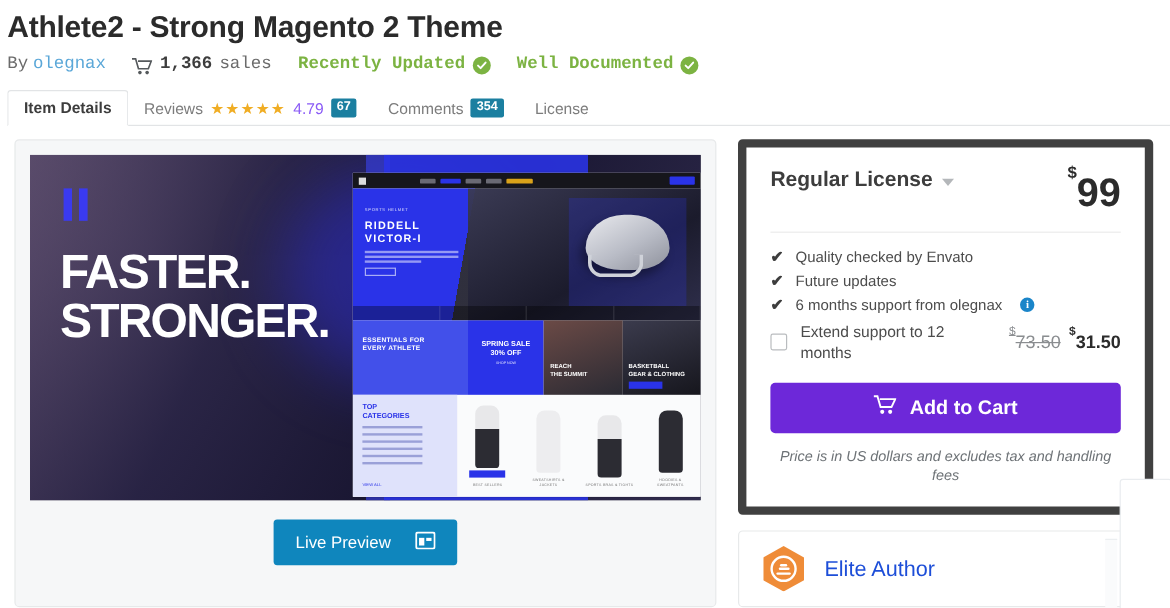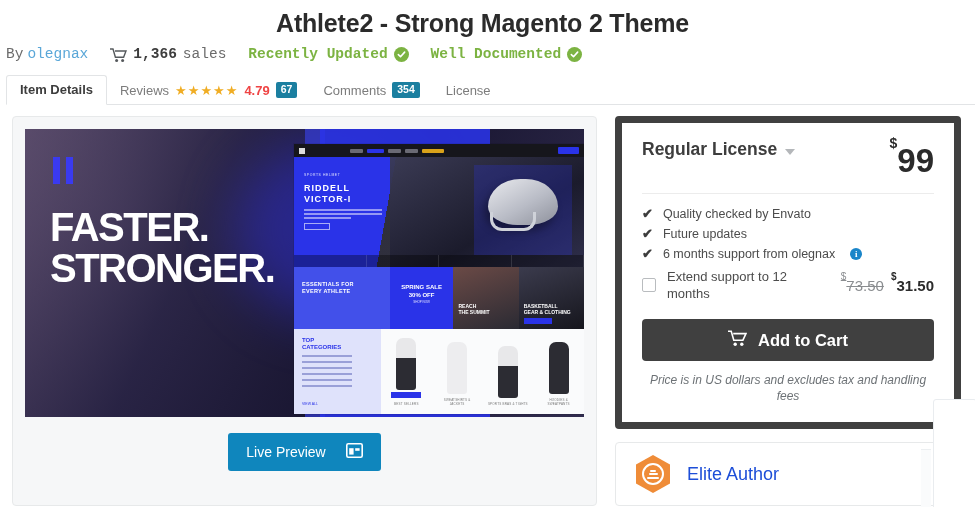--- a/index.html
+++ b/index.html
@@ -8,21 +8,21 @@
     background: #ffffff;
     font-family: "Liberation Sans", sans-serif;
     overflow: hidden;
     color: #333;
   }
   .page { position: relative; width: 975px; height: 507px; padding: 0 0 0 0; }
 
   
   .title {
     font-size: 25px; font-weight: bold; color: #2b2b2b;
-    letter-spacing: -0.2px; padding: 8px 16px 0 6px; line-height: 30px; text-align: center;
+    letter-spacing: -0.2px; padding: 8px 16px 0 6px; line-height: 30px;
   }
   .meta-row {
     display: flex; align-items: center; gap: 0px;
     padding: 8px 0 0 6px; font-size: 14.5px; color: #555; font-family: Liberation Mono, monospace;
   }
   .by { color: #6b6b6b; }
   .author-link { color: #5aa7d8; text-decoration: none; margin-left: 4px; }
   .meta-sep { width: 22px; }
   .sales-wrap { display: flex; align-items: center; gap: 6px; color: #6b6b6b; }
   .sales-count { color: #3d3d3d; font-weight: bold; }
@@ -44,21 +44,21 @@
     display: flex; align-items: flex-end; gap: 6px;
     font-size: 13px; color: #7c7c7c; padding: 6px 13px 7px 13px;
     position: relative; top: 1px; cursor: pointer; white-space: nowrap;
   }
   .tab.active {
     color: #3d3d3d; font-weight: bold; background: #fff;
     border: 1px solid #e2e4e6; border-bottom: 1px solid #fff;
     border-radius: 3px 3px 0 0;
   }
   .stars { color: #f0ad24; font-size: 13px; letter-spacing: 1px; }
-  .rating-num { color: #ef4444; font-weight: bold; }
+  .rating-num { color: #8b5cf6; }
   .badge {
     background: #1b7fa0; color: #fff; font-size: 10.5px; font-weight: bold;
     border-radius: 2px; padding: 2px 5px; line-height: 1.1;
   }
 
   
   .content { display: flex; gap: 18px; padding: 11px 0 0 12px; }
 
   
   .preview-card {
@@ -184,21 +184,21 @@
     margin-left:5px; font-family:"Liberation Serif", serif; position: relative; top:1px;
   }
   .extend-row { display: flex; align-items: center; gap: 11px; margin-top: 7px; }
   .cbox { width: 14px; height: 14px; border: 1px solid #b9bcbf; border-radius: 2px; background:#fff; flex:none; cursor:pointer;}
   .extend-label { font-size: 13px; color: #4c4c4c; line-height: 17px; width: 128px; }
   .extend-prices { margin-left: auto; display: flex; align-items: baseline; gap: 7px; white-space: nowrap; }
   .old-price { color: #8a8d90; text-decoration: line-through; font-size: 15px; }
   .old-price sup, .new-price sup { font-size: 10px; top:-5px; position: relative;}
   .new-price { color: #2b2b2b; font-weight: bold; font-size: 15px; }
   .atc {
-    width: 100%; margin-top: 17px; background: #404040; color: #fff; border: none;
+    width: 100%; margin-top: 17px; background: #6d28d9; color: #fff; border: none;
     border-radius: 4px; height: 42px; font-size: 16.5px; font-weight: bold;
     display: flex; align-items: center; justify-content: center; gap: 11px;
     cursor: pointer; font-family: inherit;
   }
   .fineprint {
     margin-top: 11px; text-align: center; font-style: italic; font-size: 12px;
     color: #6d7276; line-height: 16px;
   }
   .author-panel {
     margin-top: 13px; background: #fff; border: 1px solid #e7e9ea; border-radius: 4px;

